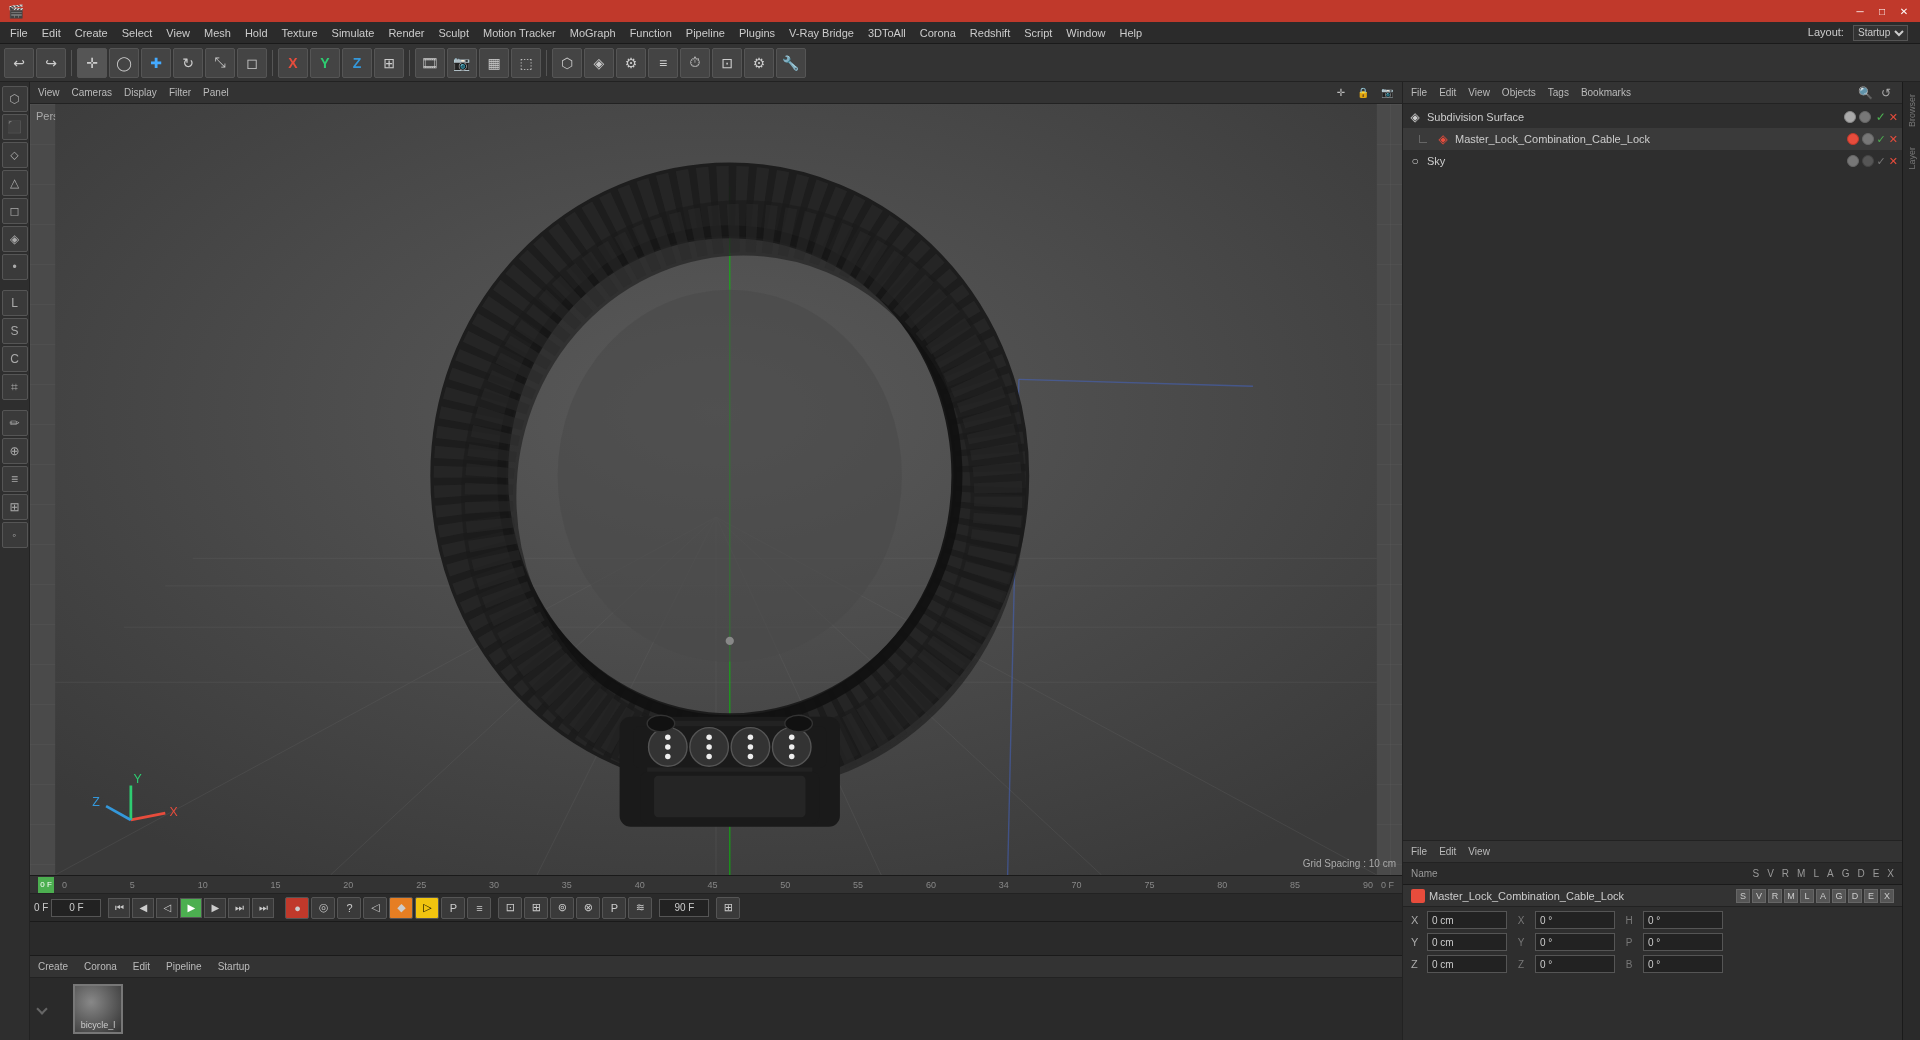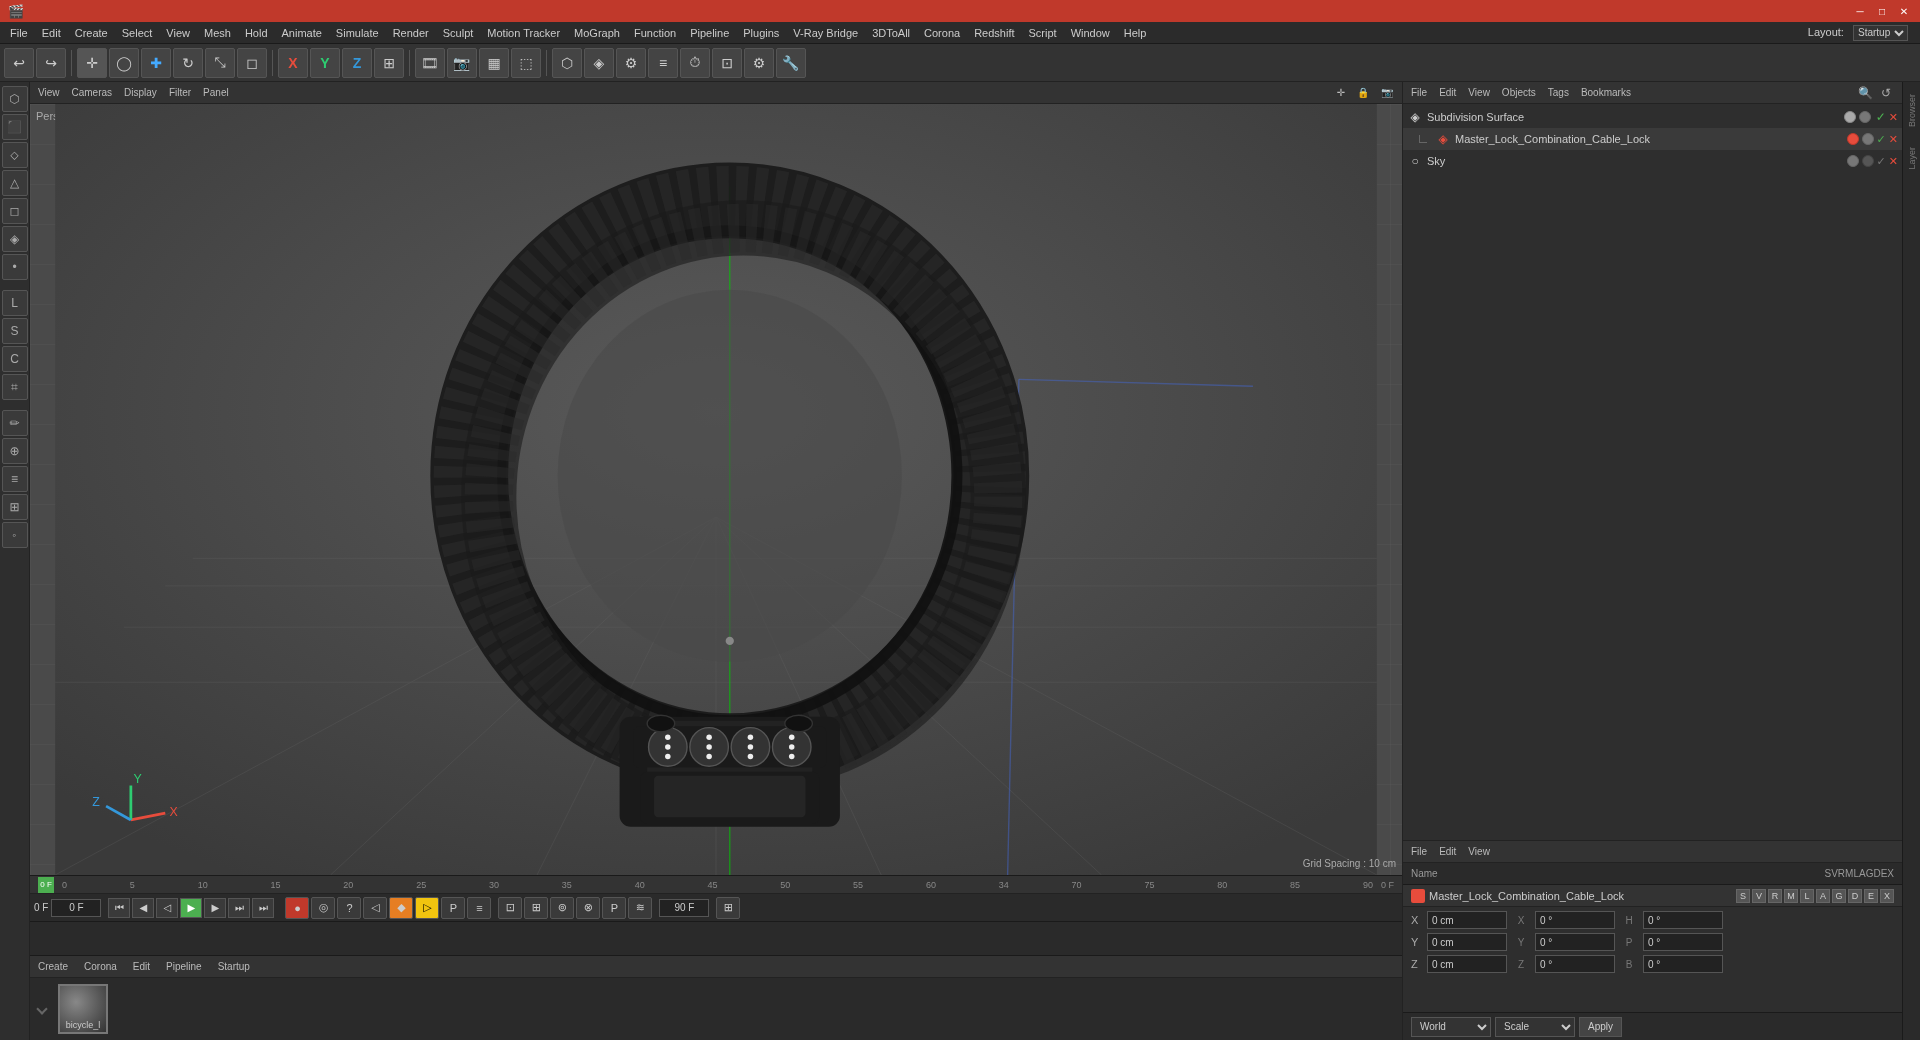--- a/index.html
+++ b/index.html
@@ -183,21 +183,21 @@
       height: 200px; background: #2e2e2e; border-top: 1px solid #222;
       display: flex; flex-direction: column;
     }
     #attr-toolbar {
       height: 22px; background: #333; display: flex; align-items: center;
       padding: 0 4px; gap: 4px; border-bottom: 1px solid #222;
     }
     #attr-toolbar span { font-size: 10px; color: #bbb; cursor: pointer; padding: 1px 4px; }
     #attr-header {
       height: 22px; background: #2a2a2a; display: flex; align-items: center;
-      padding: 0 8px; border-bottom: 1px solid #1a1a1a; text-align: center;
+      padding: 0 8px; gap: 8px; border-bottom: 1px solid #1a1a1a; text-align: center;
     }
     .attr-col { font-size: 10px; color: #999; }
     #attr-item-row {
       height: 22px; background: #333; display: flex; align-items: center;
       padding: 0 8px; gap: 4px; border-bottom: 1px solid #222;
     }
     .attr-item-icon { width: 14px; height: 14px; background: #e74c3c; border-radius: 2px; }
     .attr-item-name { font-size: 11px; color: #ccc; flex: 1; }
     .attr-item-btns { display: flex; gap: 2px; }
     .attr-s-btn { width: 14px; height: 14px; background: #555; border: 1px solid #666; font-size: 9px; display: flex; align-items: center; justify-content: center; }
@@ -263,21 +263,21 @@
 </div>
 
 <div id="menu-bar">
   <span>File</span>
   <span>Edit</span>
   <span>Create</span>
   <span>Select</span>
   <span>View</span>
   <span>Mesh</span>
   <span>Hold</span>
-  <span>Animate</span>
+  <span>Texture</span>
   <span>Simulate</span>
   <span>Render</span>
   <span>Sculpt</span>
   <span>Motion Tracker</span>
   <span>MoGraph</span>
   <span>Function</span>
   <span>Pipeline</span>
   <span>Plugins</span>
   <span>V-Ray Bridge</span>
   <span>3DToAll</span>
@@ -538,21 +538,21 @@
           <span>Create</span>
           <span>Corona</span>
           <span>Edit</span>
           <span>Pipeline</span>
           <span>Startup</span>
         </div>
         <div id="mat-content">
           <div style="display:flex; align-items:center; margin-right:4px;">
             <div style="width:8px; height:8px; border-left:2px solid #666; border-bottom:2px solid #666; transform:rotate(-45deg);"></div>
           </div>
-          <div class="mat-swatch" style="background: radial-gradient(circle at 35% 35%, #888, #333);">
+          <div class="mat-swatch" style="background: radial-gradient(circle at 35% 35%, #888, #333); margin-left: 15px;">
             <span class="mat-label">bicycle_l</span>
           </div>
         </div>
       </div>
 
 
     </div>
   </div>
 
   <div id="right-panel">
@@ -667,29 +667,20 @@
         <div class="coord-row">
           <span class="coord-label">Z</span>
           <input type="text" class="coord-field" value="0 cm" style="">
           <span class="coord-sep">Z</span>
           <input type="text" class="coord-field" value="0 °" style="">
           <span style="width:20px; font-size:10px; color:#777; text-align:center;">B</span>
           <input type="text" class="coord-field" value="0 °" style="">
         </div>
       </div>
 
-      <div id="attr-footer">
-        <select class="af-dropdown">
-          <option>World</option>
-        </select>
-        <select class="af-dropdown">
-          <option>Scale</option>
-        </select>
-        <button class="af-btn">Apply</button>
-      </div>
     </div>
 
   </div>
 
   <div id="right-strip">
     <div style="writing-mode:vertical-rl; transform:rotate(180deg); font-size:9px; color:#777; margin-top:8px; cursor:pointer;">Browser</div>
     <div style="writing-mode:vertical-rl; transform:rotate(180deg); font-size:9px; color:#777; margin-top:20px; cursor:pointer;">Layer</div>
   </div>
 
 </div>

